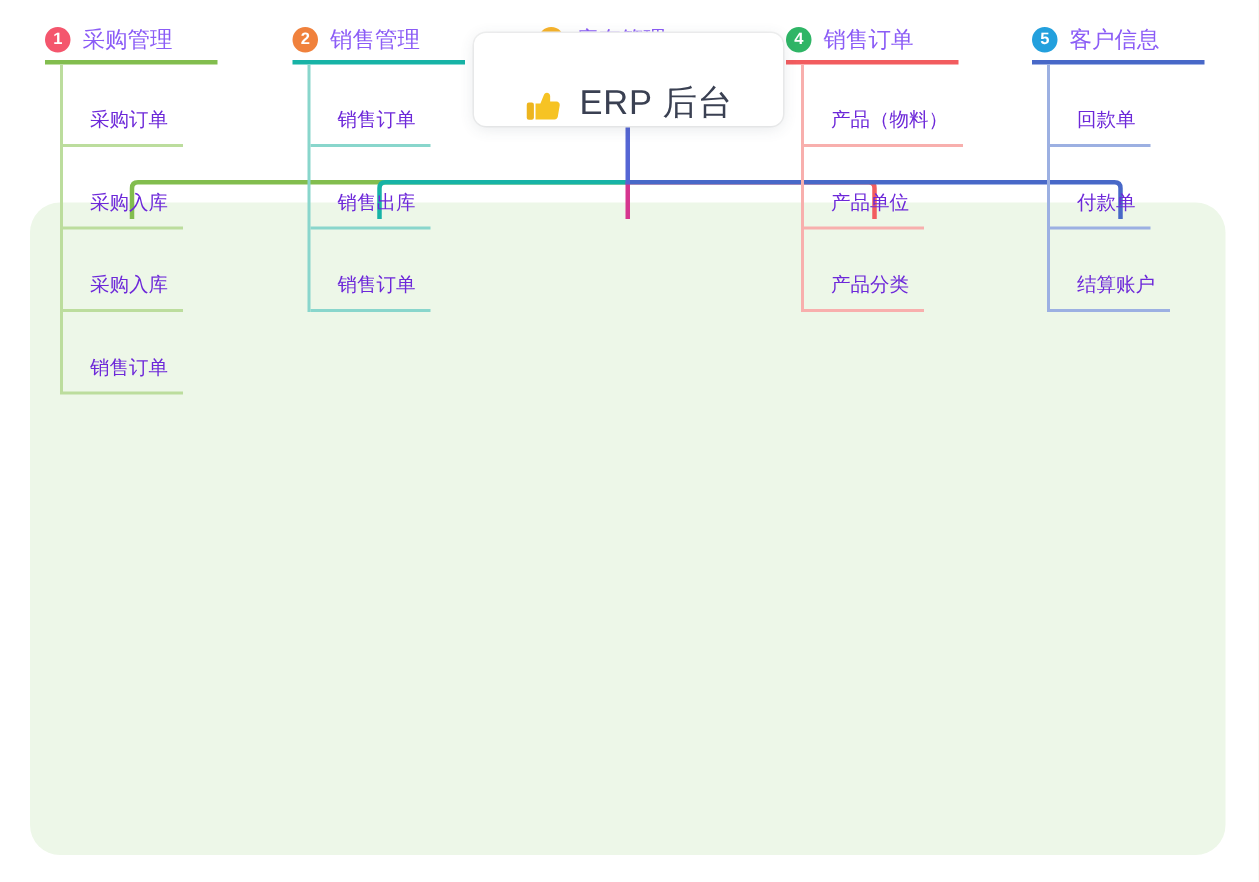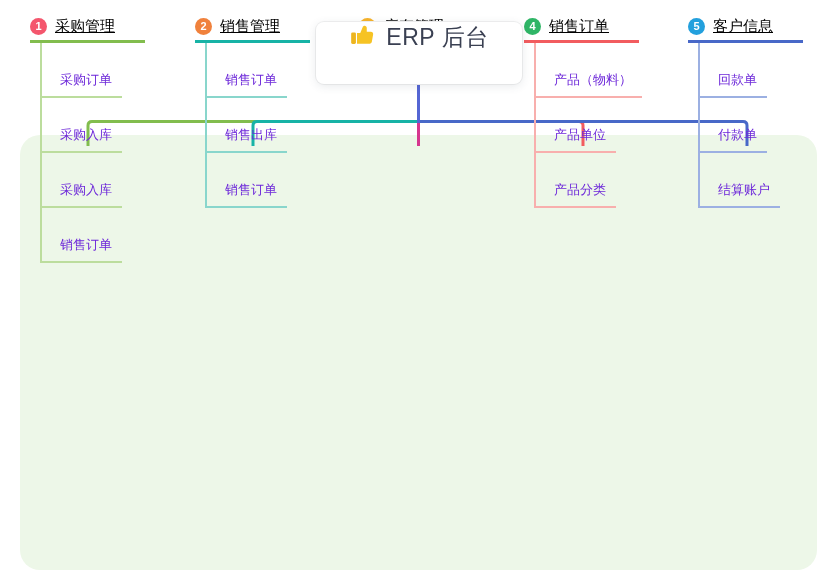--- a/index.html
+++ b/index.html
@@ -13,42 +13,42 @@
     border-radius:20px;background:#edf7e8;
   }
   .connectors{
     position:absolute;left:0;top:0;width:839px;height:588px;
     pointer-events:none;z-index:1;
   }
   .root-card{
     position:absolute;left:316px;top:22px;width:206px;height:62px;
     background:#ffffff;border-radius:8px;z-index:2;
     box-shadow:0 2px 10px rgba(60,70,90,.12), 0 0 0 1px #f2f2f2;
-    display:flex;align-items:flex-start;justify-content:center;gap:11px;
+    display:flex;align-items:flex-end;justify-content:center;gap:11px;
     cursor:pointer;
   }
   .root-title{
     font-size:23px;color:#3a4052;font-weight:500;letter-spacing:.5px;
   }
   .branch{
     position:absolute;top:15px;width:165px;z-index:1;
   }
   .branch-header{
     display:flex;align-items:center;gap:8px;height:23px;
     width:115px;padding-bottom:2px;
     border-bottom:3px solid var(--line);
     cursor:pointer;
   }
   .badge{
     width:17px;height:17px;border-radius:50%;flex:0 0 17px;
     background:var(--badge);color:#fff;
     font-size:11px;font-weight:bold;line-height:17px;text-align:center;
   }
   .branch-label{
-    font-size:15px;color:#000000;font-weight:500;white-space:nowrap;text-decoration:underline;
+    font-size:15px;color:#8b5cf6;font-weight:500;white-space:nowrap;
   }
   .children{
     margin-left:10px;border-left:2px solid var(--cline);
   }
   .child{
     height:55px;display:flex;align-items:flex-end;
   }
   .child-inner{
     padding:0 10px 7px 18px;
     border-bottom:2px solid var(--cline);

